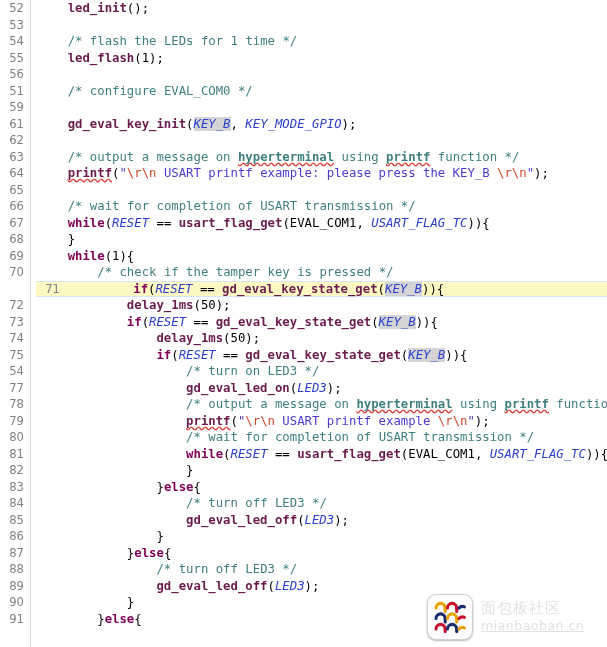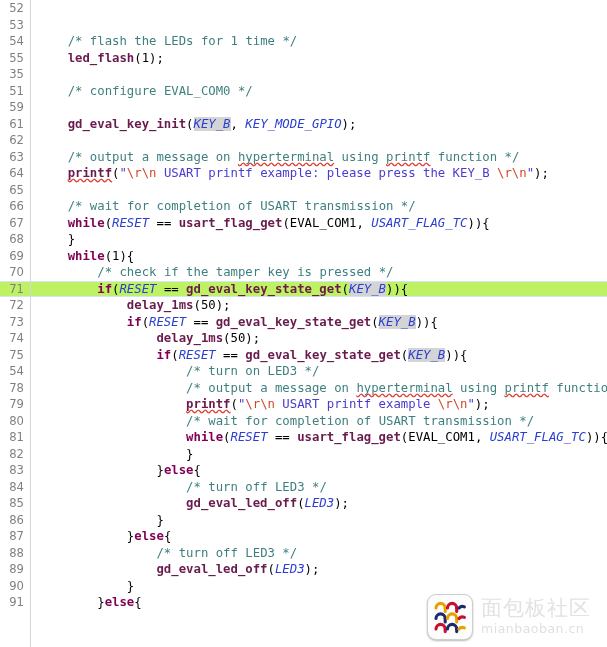--- a/index.html
+++ b/index.html
@@ -41,22 +41,23 @@
   }
 
   .code-line {
     position: relative;
     height: 16.5px;
     line-height: 16.5px;
     white-space: pre;
     font-size: 12.3px;
   }
   .code-line.current {
-    background: #bef264;
+    background: #fef9c3;
     box-shadow: inset 0 1px 0 #d5e4f7, inset 0 -1px 0 #d5e4f7;
+    margin-left: 36px;
   }
 
   .lnum {
     position: absolute;
     left: 0;
     top: 0;
     width: 24px;
     text-align: right;
     color: #808080;
     font-size: 11.6px;
@@ -77,20 +78,21 @@
   .tk-kw      { color: #7f0055; font-weight: bold; }
   .tk-fn      { color: #6a1b4d; font-weight: bold; }
   .tk-macro   { color: #2a3fd0; font-style: italic; }
   .tk-str     { color: #4b3bcf; }
   .tk-esc     { color: #d2492a; }
   .tk-hl      { background: #d4d4d4; }
 
   .squig {
     text-decoration: underline wavy #e03a2f;
     text-decoration-skip-ink: none;
+    font-weight: bold;
   }
 
   
   #watermark {
     position: absolute;
     left: 427px;
     top: 592px;
     width: 176px;
     height: 50px;
     display: flex;
@@ -109,65 +111,67 @@
   }
   #wm-text {
     margin-left: 8px;
     display: flex;
     flex-direction: column;
     justify-content: center;
     line-height: 1;
   }
   #wm-cn {
     font-family: "DejaVu Sans", "Liberation Sans", sans-serif;
-    font-size: 21px;
+    font-size: 15px;
     color: #e2e2e2;
     letter-spacing: 1px;
     text-shadow: 0 1px 0 #ffffff;
   }
   #wm-en {
     font-family: "DejaVu Sans", "Liberation Sans", sans-serif;
     font-size: 12.5px;
     color: #e0e0e0;
     letter-spacing: 0.5px;
     margin-top: 4px;
     text-shadow: 0 1px 0 #ffffff;
+    text-decoration: underline;
   }
 </style>
 </head>
 <body>
 
 <div id="editor">
 
   <div id="gutter-rule"></div>
 
   <div id="code-area">
-      <div class="code-line"><span class="lnum">52</span></div>
+      <div class="code-line"><span class="lnum">52</span><span class="ltext">    <span class="tk-fn">led_init</span><span class="tk-plain">();</span></span></div>
       <div class="code-line"><span class="lnum">53</span><span class="ltext"></span></div>
       <div class="code-line"><span class="lnum">54</span><span class="ltext">    <span class="tk-comment">/* </span><span class="tk-comment">flash</span><span class="tk-comment"> </span><span class="tk-comment">the</span><span class="tk-comment"> </span><span class="tk-comment">LEDs</span><span class="tk-comment"> </span><span class="tk-comment">for</span><span class="tk-comment"> 1 </span><span class="tk-comment">time</span><span class="tk-comment"> */</span></span></div>
       <div class="code-line"><span class="lnum">55</span><span class="ltext">    <span class="tk-fn">led_flash</span><span class="tk-plain">(1);</span></span></div>
-      <div class="code-line"><span class="lnum">35</span><span class="ltext"></span></div>
+      <div class="code-line"><span class="lnum">56</span><span class="ltext"></span></div>
       <div class="code-line"><span class="lnum">51</span><span class="ltext">    <span class="tk-comment">/* </span><span class="tk-comment">configure</span><span class="tk-comment"> </span><span class="tk-comment">EVAL_COM0</span><span class="tk-comment"> */</span></span></div>
       <div class="code-line"><span class="lnum">59</span><span class="ltext"></span></div>
       <div class="code-line"><span class="lnum">61</span><span class="ltext">    <span class="tk-fn">gd_eval_key_init</span><span class="tk-plain">(</span><span class="tk-macro tk-hl">KEY_B</span><span class="tk-plain">, </span><span class="tk-macro">KEY_MODE_GPIO</span><span class="tk-plain">);</span></span></div>
       <div class="code-line"><span class="lnum">62</span><span class="ltext"></span></div>
       <div class="code-line"><span class="lnum">63</span><span class="ltext">    <span class="tk-comment">/* </span><span class="tk-comment">output</span><span class="tk-comment"> </span><span class="tk-comment">a</span><span class="tk-comment"> </span><span class="tk-comment">message</span><span class="tk-comment"> </span><span class="tk-comment">on</span><span class="tk-comment"> </span><span class="tk-comment squig">hyperterminal</span><span class="tk-comment"> </span><span class="tk-comment">using</span><span class="tk-comment"> </span><span class="tk-comment squig">printf</span><span class="tk-comment"> </span><span class="tk-comment">function</span><span class="tk-comment"> */</span></span></div>
       <div class="code-line"><span class="lnum">64</span><span class="ltext">    <span class="tk-fn squig">printf</span><span class="tk-plain">(</span><span class="tk-str">"</span><span class="tk-esc">\r</span><span class="tk-esc">\n</span><span class="tk-str"> USART printf example: please press the KEY_B </span><span class="tk-esc">\r</span><span class="tk-esc">\n</span><span class="tk-str">"</span><span class="tk-plain">);</span></span></div>
       <div class="code-line"><span class="lnum">65</span><span class="ltext"></span></div>
       <div class="code-line"><span class="lnum">66</span><span class="ltext">    <span class="tk-comment">/* </span><span class="tk-comment">wait</span><span class="tk-comment"> </span><span class="tk-comment">for</span><span class="tk-comment"> </span><span class="tk-comment">completion</span><span class="tk-comment"> </span><span class="tk-comment">of</span><span class="tk-comment"> </span><span class="tk-comment">USART</span><span class="tk-comment"> </span><span class="tk-comment">transmission</span><span class="tk-comment"> */</span></span></div>
       <div class="code-line"><span class="lnum">67</span><span class="ltext">    <span class="tk-kw">while</span><span class="tk-plain">(</span><span class="tk-macro">RESET</span><span class="tk-plain"> == </span><span class="tk-fn">usart_flag_get</span><span class="tk-plain">(</span><span class="tk-plain">EVAL_COM1</span><span class="tk-plain">, </span><span class="tk-macro">USART_FLAG_TC</span><span class="tk-plain">)){</span></span></div>
       <div class="code-line"><span class="lnum">68</span><span class="ltext">    <span class="tk-plain">}</span></span></div>
       <div class="code-line"><span class="lnum">69</span><span class="ltext">    <span class="tk-kw">while</span><span class="tk-plain">(1){</span></span></div>
       <div class="code-line"><span class="lnum">70</span><span class="ltext">        <span class="tk-comment">/* </span><span class="tk-comment">check</span><span class="tk-comment"> </span><span class="tk-comment">if</span><span class="tk-comment"> </span><span class="tk-comment">the</span><span class="tk-comment"> </span><span class="tk-comment">tamper</span><span class="tk-comment"> </span><span class="tk-comment">key</span><span class="tk-comment"> </span><span class="tk-comment">is</span><span class="tk-comment"> </span><span class="tk-comment">pressed</span><span class="tk-comment"> */</span></span></div>
       <div class="code-line current"><span class="lnum">71</span><span class="ltext">        <span class="tk-kw">if</span><span class="tk-plain">(</span><span class="tk-macro">RESET</span><span class="tk-plain"> == </span><span class="tk-fn">gd_eval_key_state_get</span><span class="tk-plain">(</span><span class="tk-macro tk-hl">KEY_B</span><span class="tk-plain">)){</span></span></div>
       <div class="code-line"><span class="lnum">72</span><span class="ltext">            <span class="tk-fn">delay_1ms</span><span class="tk-plain">(50);</span></span></div>
       <div class="code-line"><span class="lnum">73</span><span class="ltext">            <span class="tk-kw">if</span><span class="tk-plain">(</span><span class="tk-macro">RESET</span><span class="tk-plain"> == </span><span class="tk-fn">gd_eval_key_state_get</span><span class="tk-plain">(</span><span class="tk-macro tk-hl">KEY_B</span><span class="tk-plain">)){</span></span></div>
       <div class="code-line"><span class="lnum">74</span><span class="ltext">                <span class="tk-fn">delay_1ms</span><span class="tk-plain">(50);</span></span></div>
       <div class="code-line"><span class="lnum">75</span><span class="ltext">                <span class="tk-kw">if</span><span class="tk-plain">(</span><span class="tk-macro">RESET</span><span class="tk-plain"> == </span><span class="tk-fn">gd_eval_key_state_get</span><span class="tk-plain">(</span><span class="tk-macro tk-hl">KEY_B</span><span class="tk-plain">)){</span></span></div>
       <div class="code-line"><span class="lnum">54</span><span class="ltext">                    <span class="tk-comment">/* </span><span class="tk-comment">turn</span><span class="tk-comment"> </span><span class="tk-comment">on</span><span class="tk-comment"> </span><span class="tk-comment">LED3</span><span class="tk-comment"> */</span></span></div>
+      <div class="code-line"><span class="lnum">77</span><span class="ltext">                    <span class="tk-fn">gd_eval_led_on</span><span class="tk-plain">(</span><span class="tk-macro">LED3</span><span class="tk-plain">);</span></span></div>
       <div class="code-line"><span class="lnum">78</span><span class="ltext">                    <span class="tk-comment">/* </span><span class="tk-comment">output</span><span class="tk-comment"> </span><span class="tk-comment">a</span><span class="tk-comment"> </span><span class="tk-comment">message</span><span class="tk-comment"> </span><span class="tk-comment">on</span><span class="tk-comment"> </span><span class="tk-comment squig">hyperterminal</span><span class="tk-comment"> </span><span class="tk-comment">using</span><span class="tk-comment"> </span><span class="tk-comment squig">printf</span><span class="tk-comment"> </span><span class="tk-comment">function</span></span></div>
       <div class="code-line"><span class="lnum">79</span><span class="ltext">                    <span class="tk-fn squig">printf</span><span class="tk-plain">(</span><span class="tk-str">"</span><span class="tk-esc">\r</span><span class="tk-esc">\n</span><span class="tk-str"> USART printf example </span><span class="tk-esc">\r</span><span class="tk-esc">\n</span><span class="tk-str">"</span><span class="tk-plain">);</span></span></div>
       <div class="code-line"><span class="lnum">80</span><span class="ltext">                    <span class="tk-comment">/* </span><span class="tk-comment">wait</span><span class="tk-comment"> </span><span class="tk-comment">for</span><span class="tk-comment"> </span><span class="tk-comment">completion</span><span class="tk-comment"> </span><span class="tk-comment">of</span><span class="tk-comment"> </span><span class="tk-comment">USART</span><span class="tk-comment"> </span><span class="tk-comment">transmission</span><span class="tk-comment"> */</span></span></div>
       <div class="code-line"><span class="lnum">81</span><span class="ltext">                    <span class="tk-kw">while</span><span class="tk-plain">(</span><span class="tk-macro">RESET</span><span class="tk-plain"> == </span><span class="tk-fn">usart_flag_get</span><span class="tk-plain">(</span><span class="tk-plain">EVAL_COM1</span><span class="tk-plain">, </span><span class="tk-macro">USART_FLAG_TC</span><span class="tk-plain">)){</span></span></div>
       <div class="code-line"><span class="lnum">82</span><span class="ltext">                    <span class="tk-plain">}</span></span></div>
       <div class="code-line"><span class="lnum">83</span><span class="ltext">                <span class="tk-plain">}</span><span class="tk-kw">else</span><span class="tk-plain">{</span></span></div>
       <div class="code-line"><span class="lnum">84</span><span class="ltext">                    <span class="tk-comment">/* </span><span class="tk-comment">turn</span><span class="tk-comment"> </span><span class="tk-comment">off</span><span class="tk-comment"> </span><span class="tk-comment">LED3</span><span class="tk-comment"> */</span></span></div>
       <div class="code-line"><span class="lnum">85</span><span class="ltext">                    <span class="tk-fn">gd_eval_led_off</span><span class="tk-plain">(</span><span class="tk-macro">LED3</span><span class="tk-plain">);</span></span></div>
       <div class="code-line"><span class="lnum">86</span><span class="ltext">                <span class="tk-plain">}</span></span></div>
       <div class="code-line"><span class="lnum">87</span><span class="ltext">            <span class="tk-plain">}</span><span class="tk-kw">else</span><span class="tk-plain">{</span></span></div>

